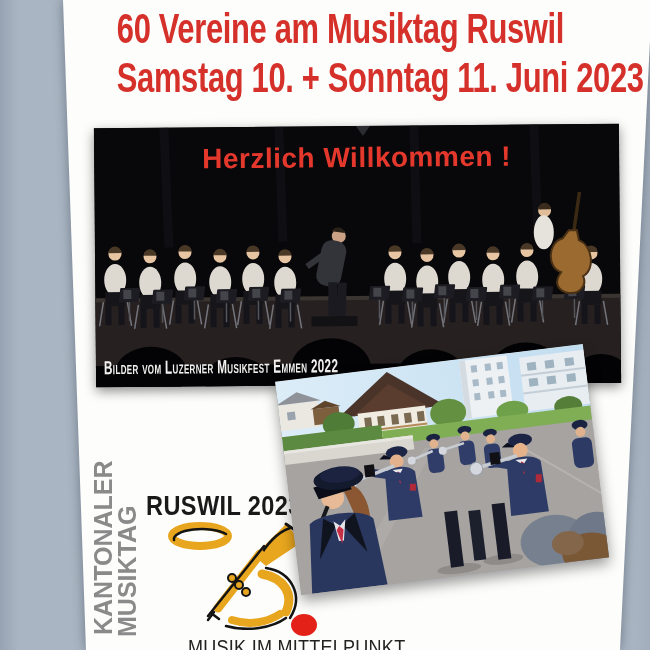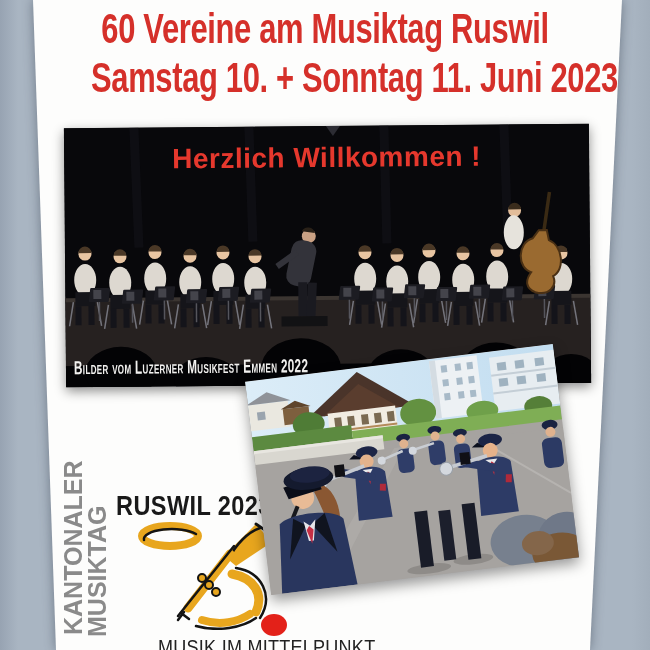--- a/index.html
+++ b/index.html
@@ -6,20 +6,21 @@
   body{
     width:650px;height:650px;overflow:hidden;
     font-family:"Liberation Sans",sans-serif;
     background:linear-gradient(90deg,#97a3b2 0,#a9b5c2 18px,#a9b5c2 632px,#a2aebb 100%);
   }
   .scene{position:relative;width:650px;height:650px;}
   .page-wrap{position:absolute;inset:0;filter:drop-shadow(0 0 6px rgba(35,45,60,.45));}
   .page{
     position:absolute;inset:0;background:#fdfdfc;
     clip-path:polygon(33px 0,622px 0,590px 650px,56px 650px);
+    margin-left:30px;
   }
   
   .title{position:absolute;left:0;right:0;top:4px;text-align:center;color:#d5302a;
          font-weight:bold;font-size:43px;line-height:49px;z-index:1;}
   .title-line{display:block;transform:scaleX(.72);transform-origin:50% 50%;
               white-space:nowrap;letter-spacing:-.5px;}
   
   .concert-photo{
     position:absolute;left:65px;top:126px;width:525px;height:259px;
     background:#08080b;transform:rotate(-.5deg);

